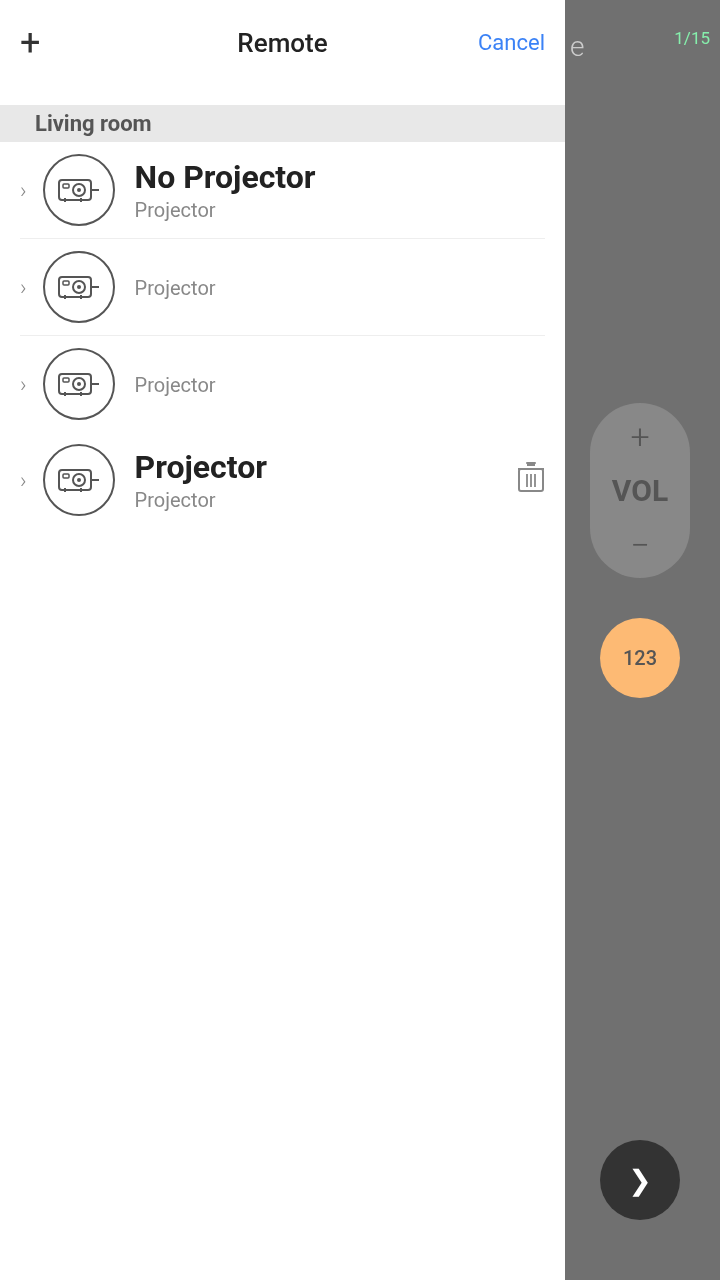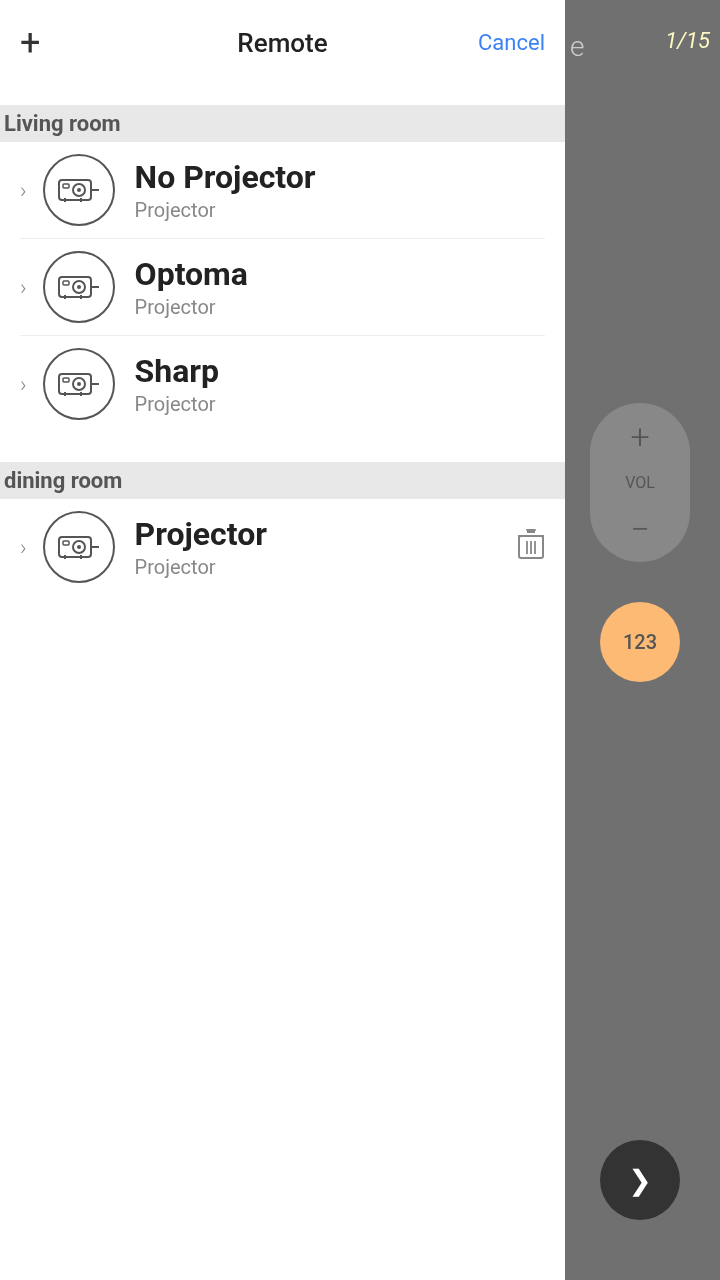--- a/index.html
+++ b/index.html
@@ -32,26 +32,25 @@
     .right-panel-title {
       color: #ccc;
       font-size: 28px;
       font-weight: 300;
       margin-bottom: 60px;
       align-self: flex-start;
       padding-left: 10px;
     }
 
     .right-panel-page {
-      color: #fef9c3;
-      font-size: 22px;
+      color: #86efac;
+      font-size: 17px;
       position: absolute;
       top: 28px;
       right: 10px;
-      font-style: italic;
     }
 
     .vol-control {
       width: 100px;
       background: #888;
       border-radius: 50px;
       display: flex;
       flex-direction: column;
       align-items: center;
       padding: 16px 0;
@@ -62,22 +61,22 @@
     .vol-plus, .vol-minus {
       color: #555;
       font-size: 34px;
       font-weight: 300;
       line-height: 1;
       cursor: pointer;
     }
 
     .vol-label {
       color: #555;
-      font-size: 16px;
-      font-weight: 400;
+      font-size: 30px;
+      font-weight: 700;
     }
 
     .btn-123 {
       width: 80px;
       height: 80px;
       background: #fdba74;
       border-radius: 50%;
       display: flex;
       align-items: center;
       justify-content: center;
@@ -150,21 +149,21 @@
       line-height: 1;
       cursor: pointer;
     }
 
     
     .section-label {
       font-size: 22px;
       font-weight: 700;
       color: #555;
       background: #e8e8e8;
-      padding: 6px 4px;
+      padding: 6px 35px;
       margin-top: 30px;
     }
 
     
     .device-item {
       display: flex;
       align-items: center;
       padding: 12px 20px;
       cursor: pointer;
       position: relative;
@@ -274,46 +273,43 @@
         <rect x="2" y="4" width="32" height="20" rx="3" stroke="#555" stroke-width="2" fill="none"></rect>
         <circle cx="22" cy="14" r="6" stroke="#555" stroke-width="2" fill="none"></circle>
         <circle cx="22" cy="14" r="2" fill="#555"></circle>
         <rect x="6" y="8" width="6" height="4" rx="1" stroke="#555" stroke-width="1.5" fill="none"></rect>
         <line x1="34" y1="14" x2="42" y2="14" stroke="#555" stroke-width="2"></line>
         <line x1="8" y1="22" x2="8" y2="26" stroke="#555" stroke-width="2"></line>
         <line x1="24" y1="22" x2="24" y2="26" stroke="#555" stroke-width="2"></line>
       </svg>
     </div>
     <div class="device-info">
-      <div class="device-name">Optoma</div>
       <div class="device-type">Projector</div>
     </div>
   </div>
   <div class="divider"></div>
 
   <div class="device-item">
     <span class="chevron">›</span>
     <div class="device-icon-circle">
       <svg width="44" height="28" viewBox="0 0 44 28" fill="none" xmlns="http://www.w3.org/2000/svg">
         <rect x="2" y="4" width="32" height="20" rx="3" stroke="#555" stroke-width="2" fill="none"></rect>
         <circle cx="22" cy="14" r="6" stroke="#555" stroke-width="2" fill="none"></circle>
         <circle cx="22" cy="14" r="2" fill="#555"></circle>
         <rect x="6" y="8" width="6" height="4" rx="1" stroke="#555" stroke-width="1.5" fill="none"></rect>
         <line x1="34" y1="14" x2="42" y2="14" stroke="#555" stroke-width="2"></line>
         <line x1="8" y1="22" x2="8" y2="26" stroke="#555" stroke-width="2"></line>
         <line x1="24" y1="22" x2="24" y2="26" stroke="#555" stroke-width="2"></line>
       </svg>
     </div>
     <div class="device-info">
-      <div class="device-name">Sharp</div>
       <div class="device-type">Projector</div>
     </div>
   </div>
 
-  <div class="section-label">dining room</div>
 
   <div class="device-item">
     <span class="chevron">›</span>
     <div class="device-icon-circle">
       <svg width="44" height="28" viewBox="0 0 44 28" fill="none" xmlns="http://www.w3.org/2000/svg">
         <rect x="2" y="4" width="32" height="20" rx="3" stroke="#555" stroke-width="2" fill="none"></rect>
         <circle cx="22" cy="14" r="6" stroke="#555" stroke-width="2" fill="none"></circle>
         <circle cx="22" cy="14" r="2" fill="#555"></circle>
         <rect x="6" y="8" width="6" height="4" rx="1" stroke="#555" stroke-width="1.5" fill="none"></rect>
         <line x1="34" y1="14" x2="42" y2="14" stroke="#555" stroke-width="2"></line>

